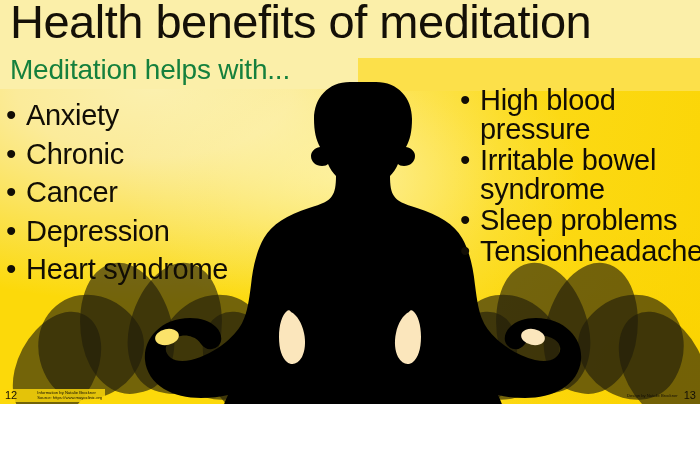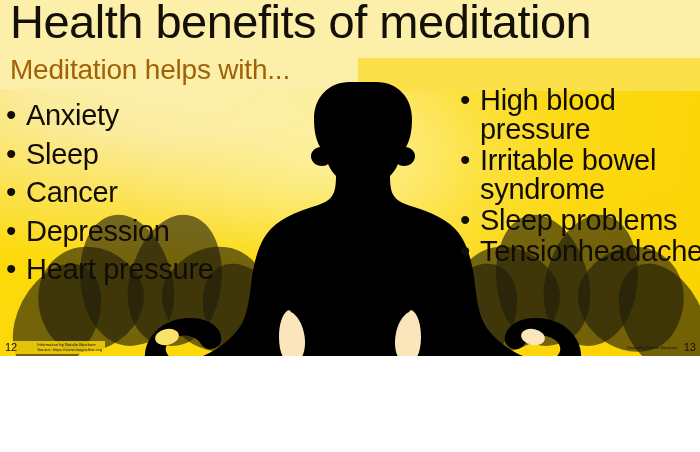--- a/index.html
+++ b/index.html
@@ -1,20 +1,20 @@
 <!DOCTYPE html>
 <html><head>
 <meta charset="utf-8">
 <style>
   html,body{margin:0;padding:0;background:#fff;}
   body{font-family:"Liberation Sans",sans-serif;}
 
   #slide{
     position:relative;
-    width:700px;height:356px;
+    width:700px;height:404px;
     overflow:hidden;
     background:#FCD90A;
   }
 
   
   .bg-base{
     position:absolute;inset:0;
     background:
       radial-gradient(ellipse 70% 60% at 22% 22%, #FBF0AE 0%, #FBEB9A 28%, #FBE253 58%, #FCD90A 88%);
   }
@@ -71,21 +71,21 @@
   .title{
     position:absolute;left:10px;top:-4px;
     font-size:47px;line-height:1.12;
     color:#141007;font-weight:400;
     letter-spacing:-0.5px;
     white-space:nowrap;
   }
   .subtitle{
     position:absolute;left:10px;top:55px;
     font-size:28px;line-height:1.1;
-    color:#a16207;font-weight:400;
+    color:#15803d;font-weight:400;
     letter-spacing:-0.2px;
     white-space:nowrap;
   }
   ul.benefits{
     position:absolute;margin:0;padding:0;list-style:none;
     color:#110d05;font-weight:400;
   }
   ul.benefits li{
     position:relative;padding-left:22px;
     letter-spacing:-0.3px;
@@ -248,24 +248,24 @@
       c -8 -5 -15 -18 -19 -34
       c -3 -13 -3 -24 1 -27
       c 1 -1 3 -1 4 0 z" opacity="0"></path>
   </svg>
 
   <div class="title">Health benefits of meditation</div>
   <div class="subtitle">Meditation helps with...</div>
 
   <ul class="benefits left-list">
     <li>Anxiety</li>
-    <li>Sleep</li>
+    <li>Chronic</li>
     <li>Cancer</li>
     <li>Depression</li>
-    <li>Heart pressure</li>
+    <li>Heart syndrome</li>
   </ul>
 
   <ul class="benefits right-list">
     <li>High blood pressure</li>
     <li>Irritable bowel syndrome</li>
     <li>Sleep problems</li>
     <li>Tensionheadaches</li>
   </ul>
 
   <div class="foot-left">

